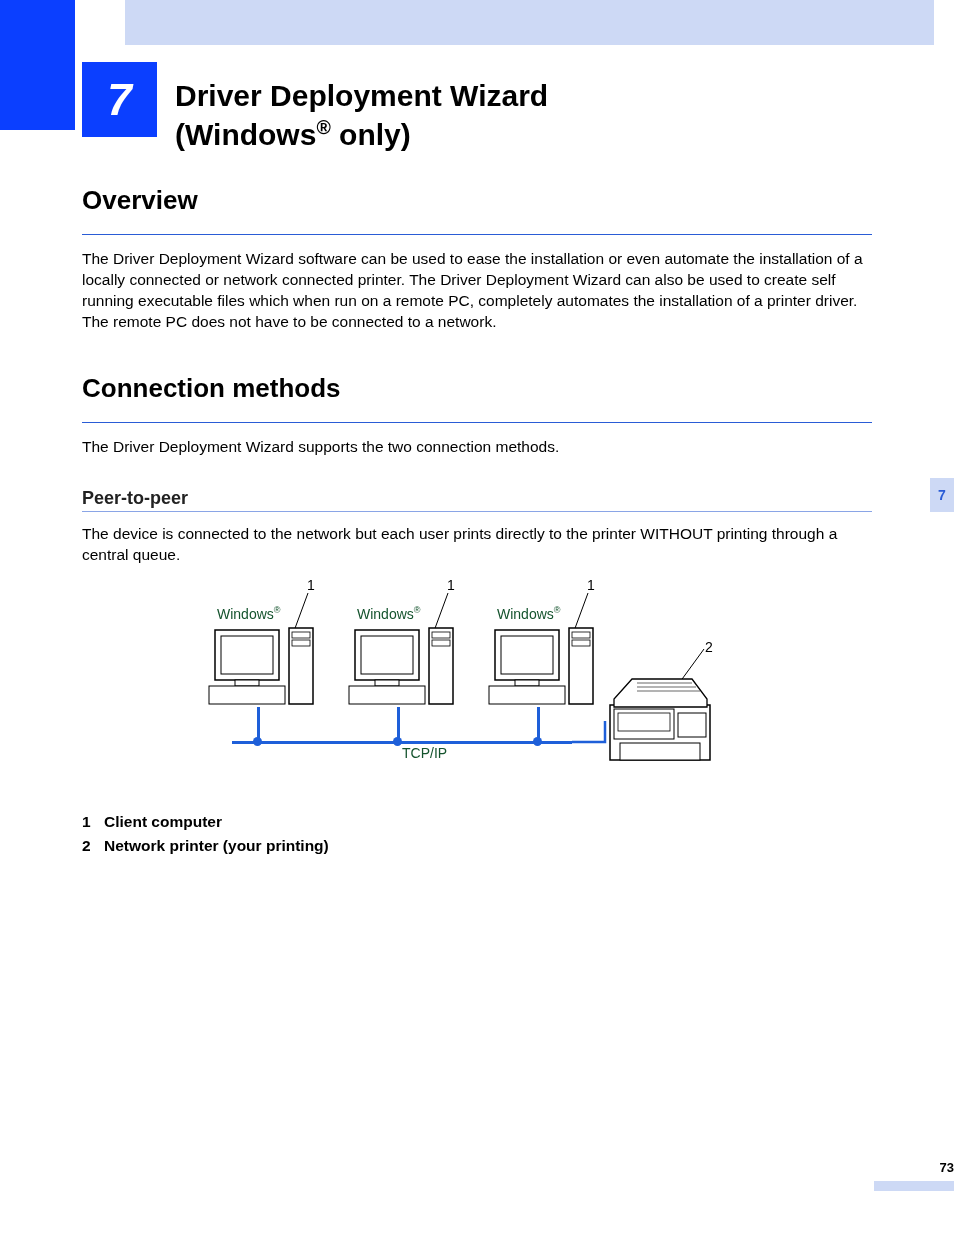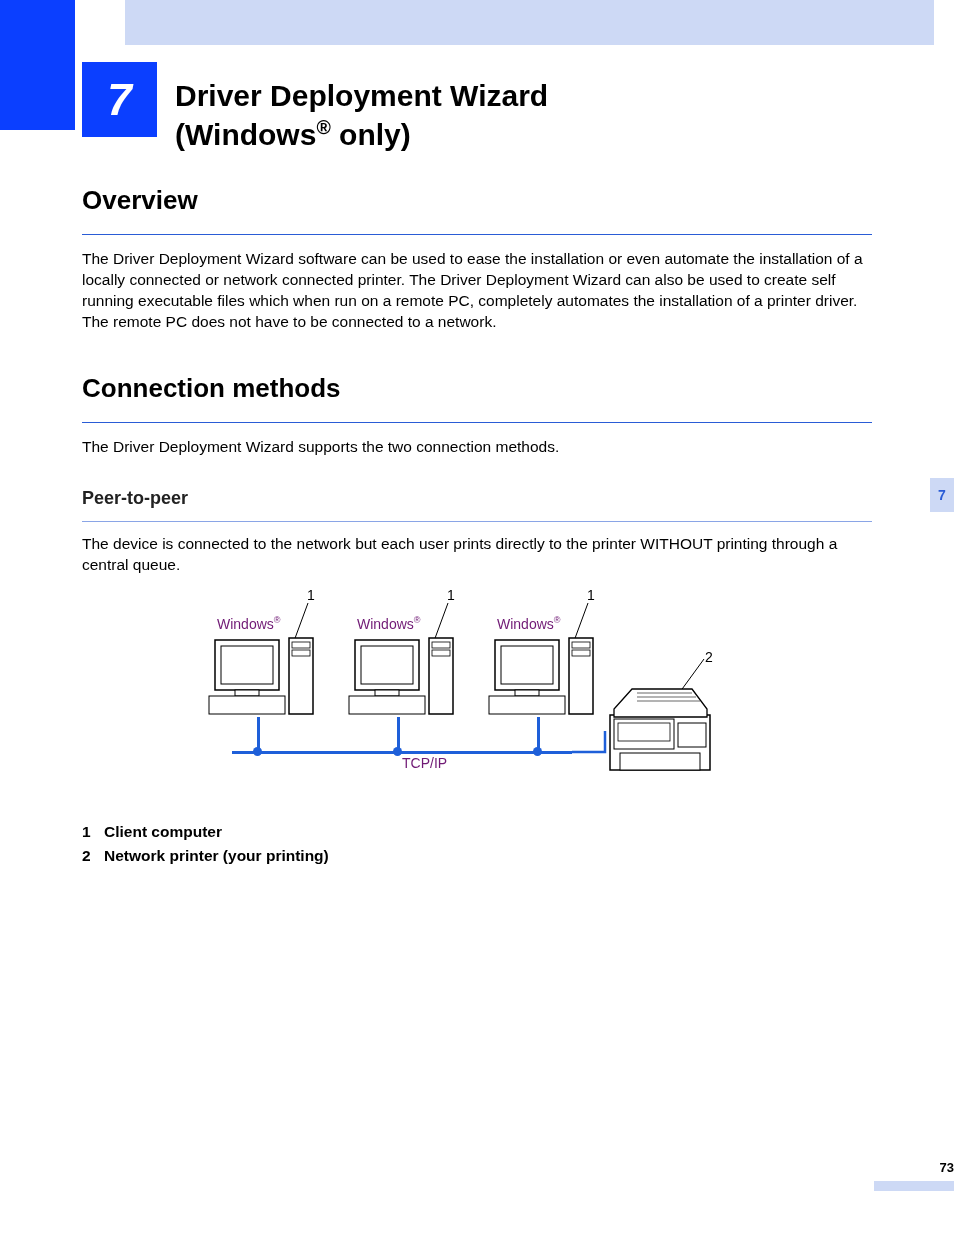--- a/index.html
+++ b/index.html
@@ -67,21 +67,21 @@
   p.body {
     font-size: 15.5px;
     line-height: 1.35;
     margin-bottom: 16px;
   }
   h3.sub {
     font-size: 18px;
     font-weight: bold;
     color: #222;
     border-bottom: 1px solid #8aa5e6;
-    padding-bottom: 12px;
+    padding-bottom: 2px;
     margin-bottom: 12px;
     margin-top: 4px;
   }
   .legend { margin-top: 32px; }
   .legend-item {
     font-size: 15.5px;
     font-weight: bold;
     margin-bottom: 6px;
   }
   .legend-num { display: inline-block; width: 22px; }
@@ -117,21 +117,21 @@
   }
   .diagram {
     position: relative;
     width: 540px;
     height: 200px;
     margin: 16px auto 6px auto;
   }
   .dia-label {
     position: absolute;
     font-size: 14px;
-    color: #701a75;
+    color: #14532d;
   }
   .dia-num {
     position: absolute;
     font-size: 14px;
   }
   .pc-svg { position: absolute; }
   .bus {
     position: absolute;
     left: 25px;
     top: 160px;

